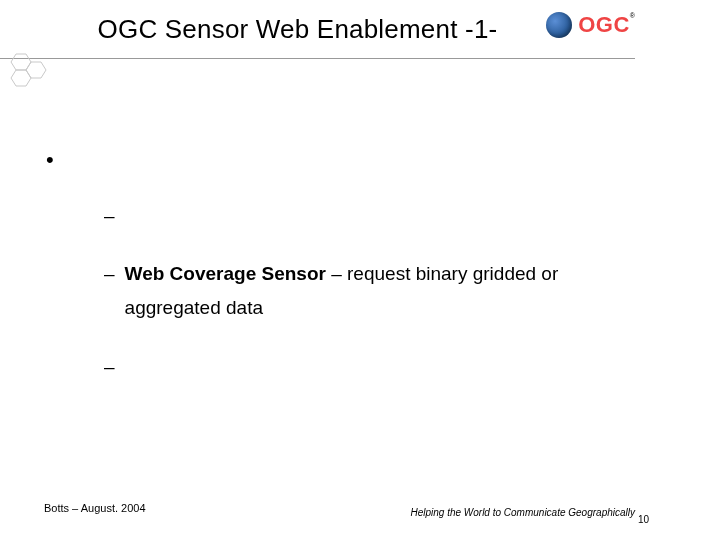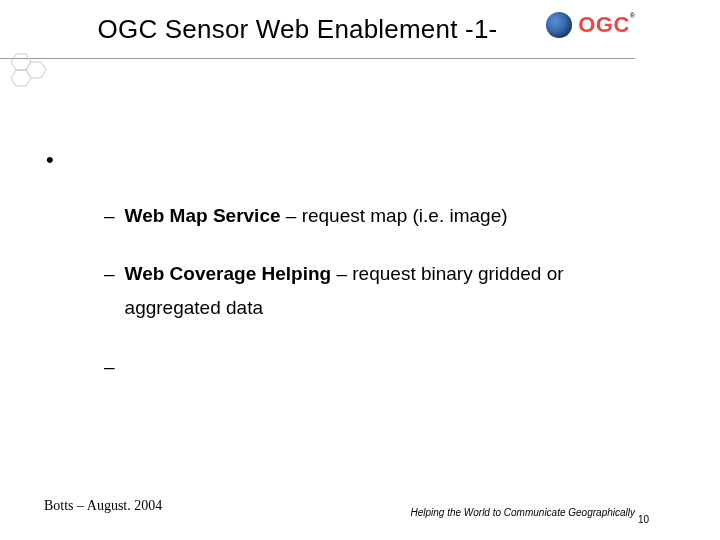--- a/index.html
+++ b/index.html
@@ -15,21 +15,21 @@
   .hex-decor { position: absolute; left: 0; top: 48px; width: 70px; height: 40px; }
   .body { padding: 104px 40px 0 46px; }
   .bullet-row { display: flex; align-items: flex-start; gap: 14px; margin-bottom: 28px; }
   .bullet-dot { font-size: 22px; line-height: 22px; }
   .bullet-text { font-size: 22px; line-height: 1.25; }
   .sublist { margin-left: 58px; }
   .sub-row { display: flex; align-items: flex-start; gap: 10px; margin-top: 24px; font-size: 19px; line-height: 1.8; }
   .sub-dash { font-weight: 400; }
   .sub-text { }
   .sub-bold { font-weight: bold; }
-  .footer-left { position: absolute; left: 44px; bottom: 26px; font-size: 14px; font-family: Liberation Serif, serif; }
+  .footer-left { position: absolute; left: 44px; bottom: 26px; font-size: 11px; }
   .footer-right { position: absolute; right: 20px; bottom: 22px; font-size: 10px; font-style: italic; }
   .page-num { position: absolute; right: 6px; bottom: 15px; font-size: 10px; text-align: right; }
 </style>
 </head>
 <body>
 
 <div class="slide">
 
   <div class="header">
     <div class="title">OGC Sensor Web Enablement -1-</div>
@@ -52,25 +52,24 @@
   </svg>
 
   <div class="body">
     <div class="bullet-row">
       <div class="bullet-dot">•</div>
     </div>
 
     <div class="sublist">
       <div class="sub-row">
         <div class="sub-dash">–</div>
-        <div class="sub-text"><span class="sub-bold">Web Map Service</span><span> – request map (i.e. image)</span></div>
       </div>
       <div class="sub-row">
         <div class="sub-dash">–</div>
-        <div class="sub-text"><span class="sub-bold">Web Coverage Helping</span><span> – request binary gridded or aggregated data</span></div>
+        <div class="sub-text"><span class="sub-bold">Web Coverage Sensor</span><span> – request binary gridded or aggregated data</span></div>
       </div>
       <div class="sub-row">
         <div class="sub-dash">–</div>
       </div>
     </div>
   </div>
 
   <div class="footer-left">Botts – August. 2004</div>
   <div class="footer-right">Helping the World to Communicate Geographically</div>
   <div class="page-num">10</div>

